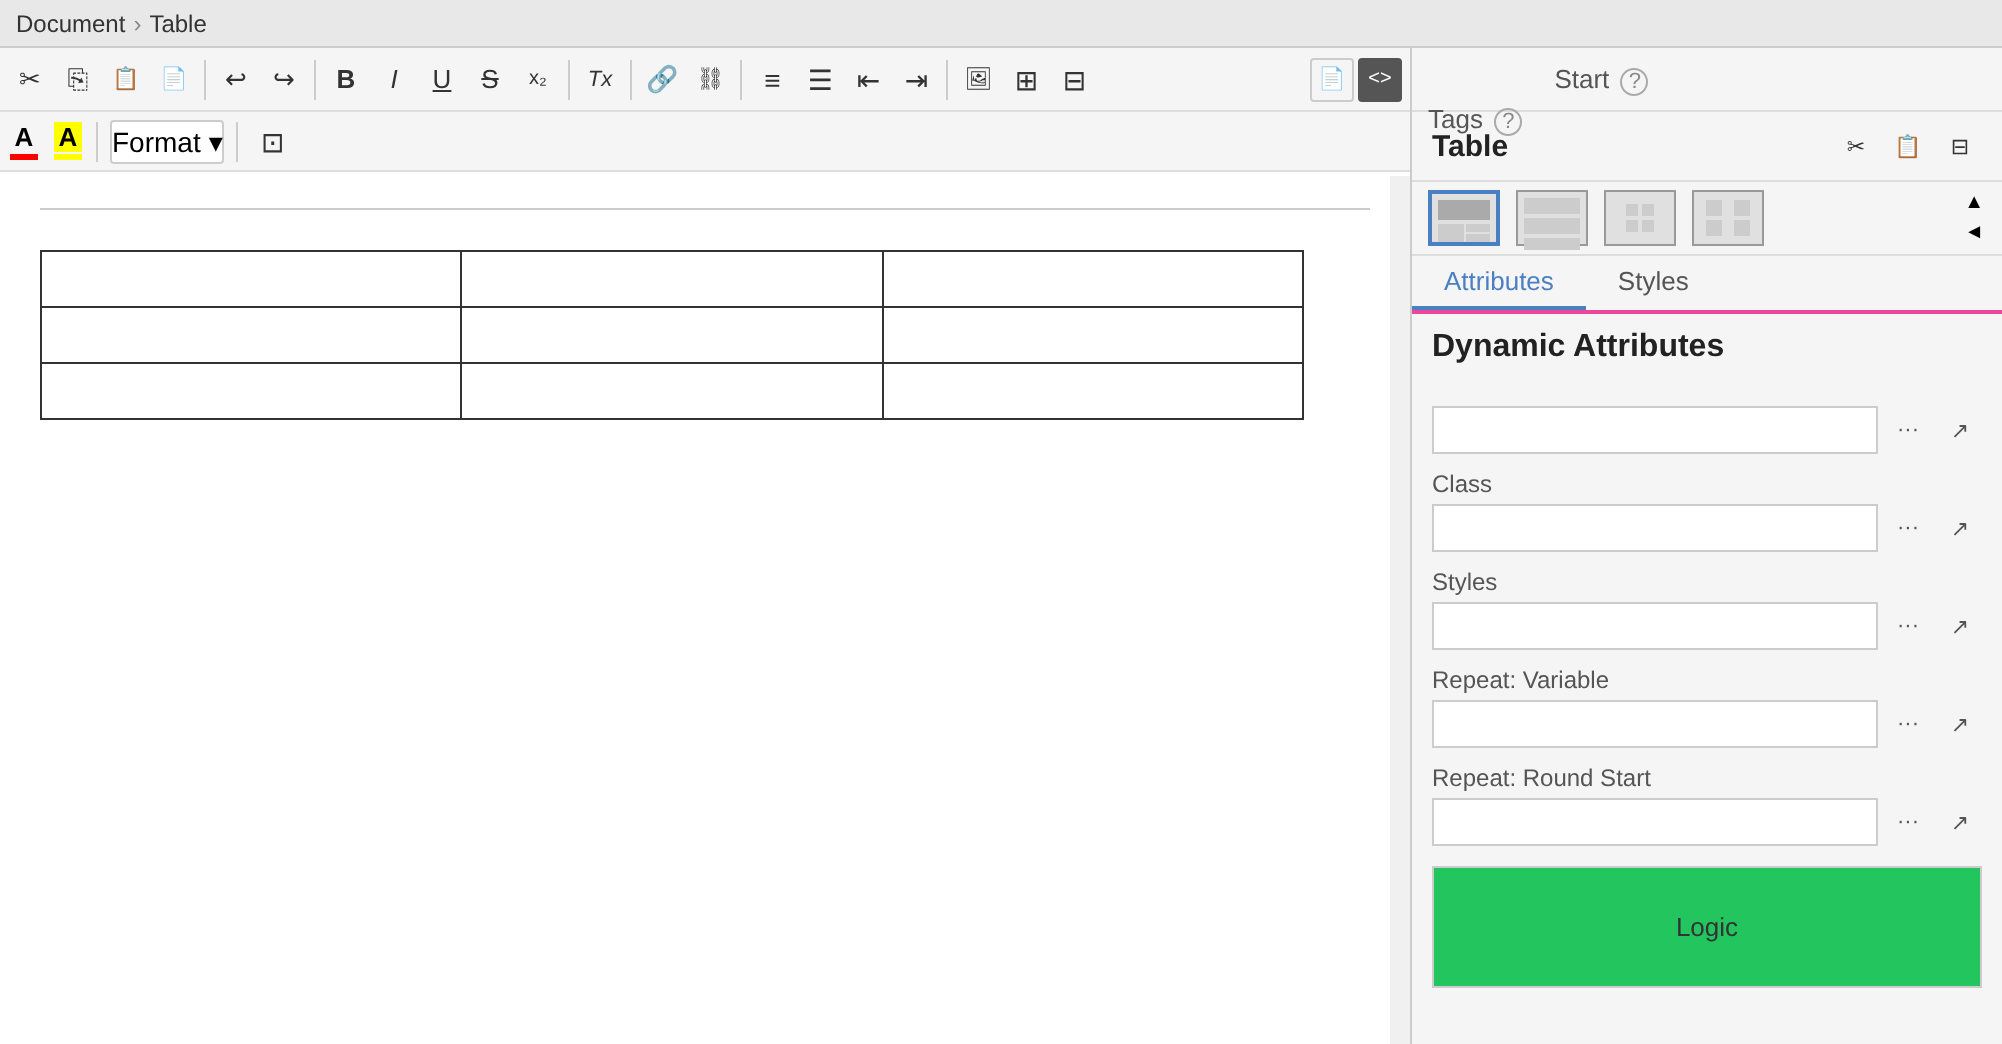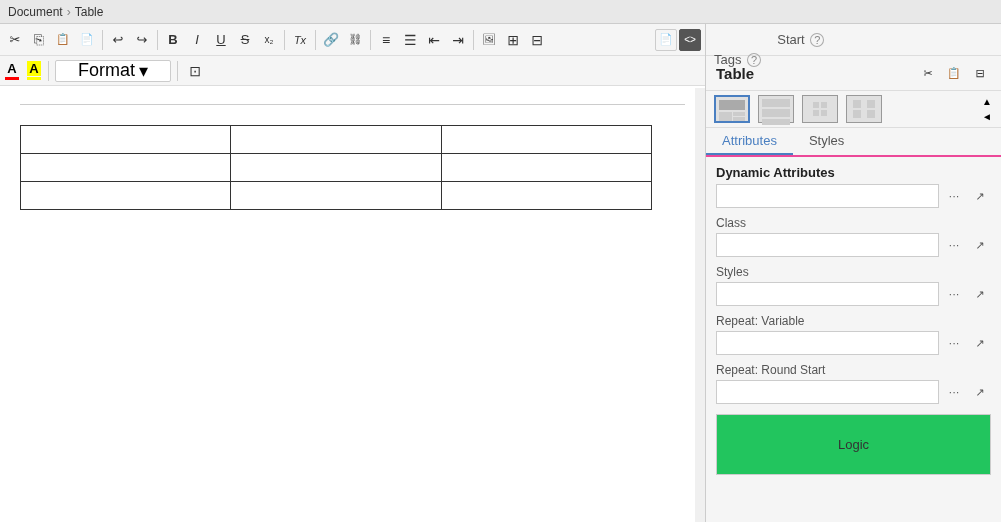--- a/index.html
+++ b/index.html
@@ -81,22 +81,22 @@
       width: 1px;
       height: 20px;
       background: #ccc;
       margin: 0 2px;
     }
 
     
     .format-dropdown {
       background: #fff;
       border: 1px solid #ccc;
-      padding: 2px 22px;
-      font-size: 18px;
+      padding: 2px 0;
+      font-size: 14px;
       border-radius: 2px;
       cursor: pointer;
       height: 22px;
       display: flex;
       align-items: center;
       gap: 4px;
     }
 
     
     .color-btn {
@@ -216,23 +216,23 @@
 
     
     .panel-content {
       padding: 8px 10px;
       overflow-y: auto;
       flex: 1;
     }
 
     .section-title {
       font-weight: bold;
-      font-size: 13px;
+      font-size: 16px;
       color: #222;
-      margin-bottom: 4px;
+      margin-bottom: 20px;
     }
 
     .field-label {
       font-size: 12px;
       color: #555;
       margin-bottom: 3px;
       margin-top: 8px;
     }
 
     .field-row {

